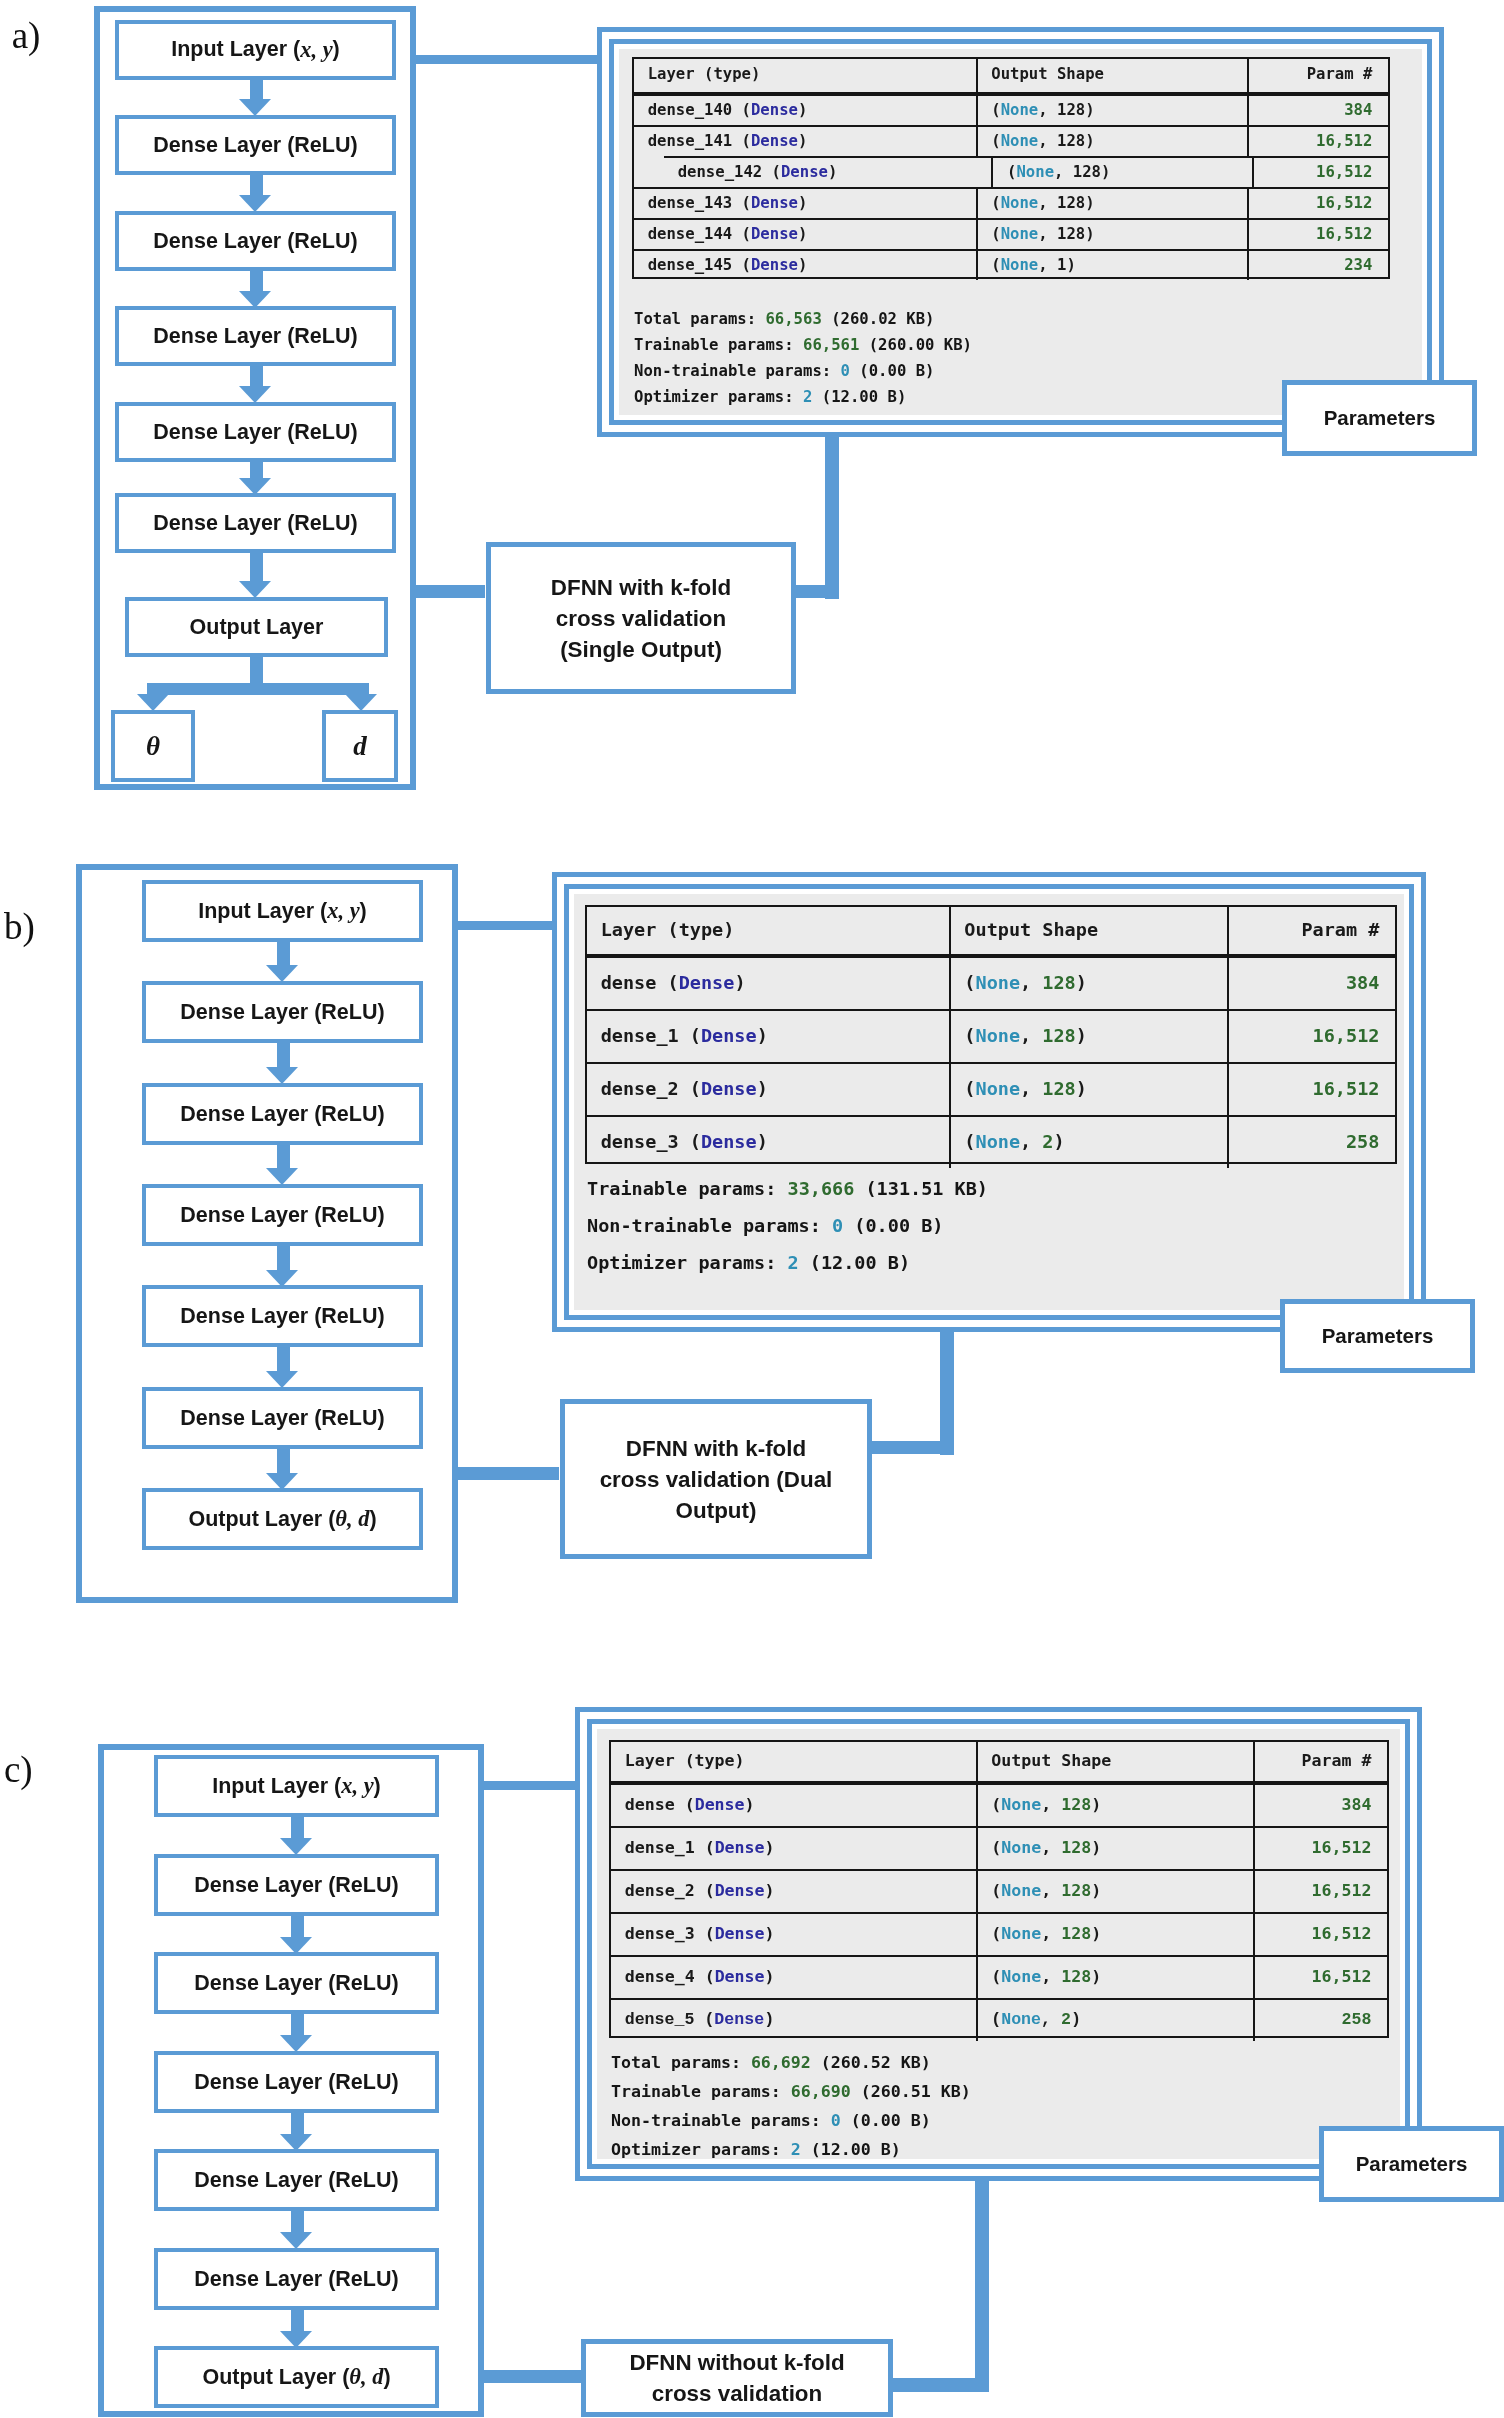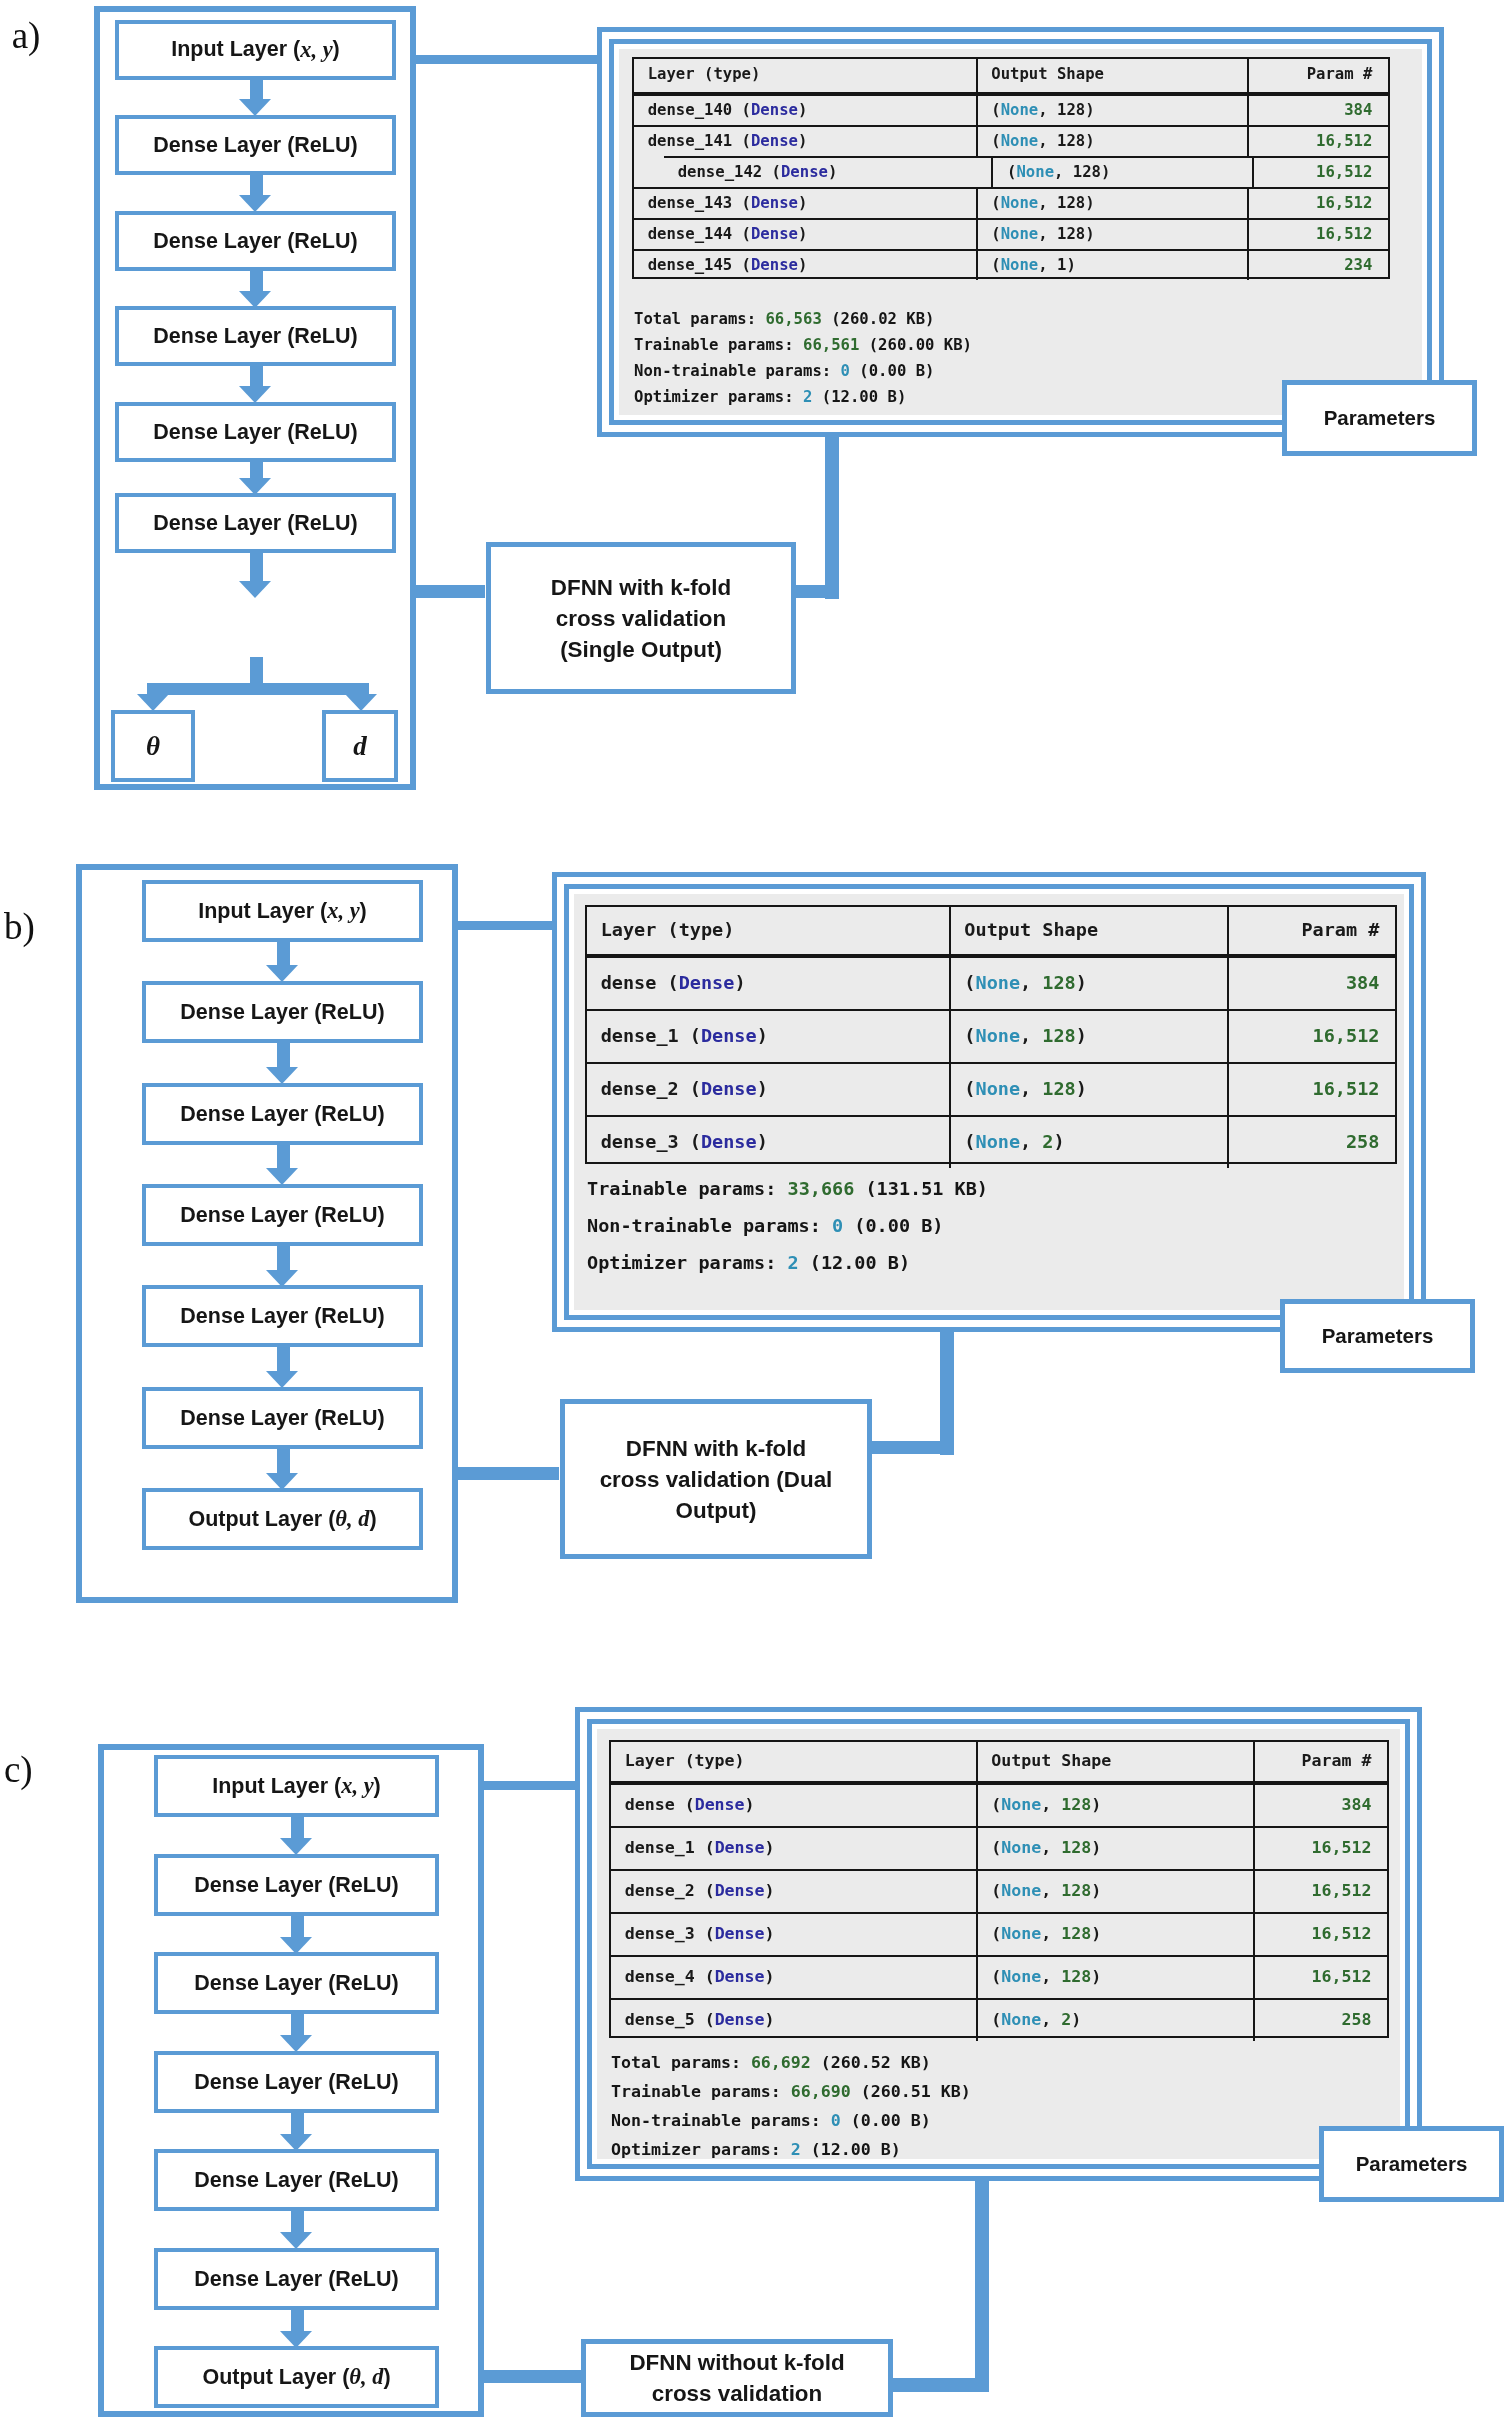--- a/index.html
+++ b/index.html
@@ -61,20 +61,21 @@
       <div class="arrow-head abs" style="left: 239px; top: 195px;"></div>
       <div class="fbox abs" style="left: 115px; top: 306px; width: 281px; height: 60px;"><span>Dense Layer (ReLU)</span></div>
       <div class="arrow-shaft abs" style="left: 250px; top: 269px; width: 12.7px; height: 23.4px;"></div>
       <div class="arrow-head abs" style="left: 239px; top: 291px;"></div>
       <div class="fbox abs" style="left: 115px; top: 402px; width: 281px; height: 60px;"><span>Dense Layer (ReLU)</span></div>
       <div class="arrow-shaft abs" style="left: 250px; top: 365px; width: 12.7px; height: 23.4px;"></div>
       <div class="arrow-head abs" style="left: 239px; top: 386px;"></div>
       <div class="fbox abs" style="left: 115px; top: 493px; width: 281px; height: 60px;"><span>Dense Layer (ReLU)</span></div>
       <div class="arrow-shaft abs" style="left: 250px; top: 460px; width: 12.7px; height: 19.5px;"></div>
       <div class="arrow-head abs" style="left: 239px; top: 478px;"></div>
+      <div class="fbox abs" style="left: 125px; top: 597px; width: 263px; height: 60px;"><span>Output Layer</span></div>
       <div class="arrow-shaft abs" style="left: 250px; top: 552px; width: 12.7px; height: 31px;"></div>
       <div class="arrow-head abs" style="left: 239px; top: 581px;"></div>
       <div class="fbox node abs" style="left: 111px; top: 710px; width: 84px; height: 72px;"><span>θ</span></div>
       <div class="fbox node abs" style="left: 322px; top: 710px; width: 76px; height: 72px;"><span>d</span></div>
       <div class="conn abs" style="left: 250px; top: 657px; width: 12.7px; height: 37px;"></div>
       <div class="conn abs" style="left: 147px; top: 683px; width: 220px; height: 11.7px;"></div>
       <div class="arrow-shaft abs" style="left: 147px; top: 683px; width: 12.7px; height: 13.7px;"></div>
       <div class="arrow-head abs" style="left: 137px; top: 694px;"></div>
       <div class="arrow-shaft abs" style="left: 356px; top: 683px; width: 12.7px; height: 13.7px;"></div>
       <div class="arrow-head abs" style="left: 345px; top: 694px;"></div>
@@ -262,21 +263,21 @@
         <div class="trow" style="height: 43px; line-height: 40px;">
           <div class="tcell" style="width: 367px;"><span>dense_3</span> <span>(</span><span class="ind">Dense</span><span>)</span></div>
           <div class="tcell cdiv" style="width: 279px;"><span>(</span><span class="teal">None</span><span>, </span><span class="dim">128</span><span>)</span></div>
           <div class="tcell cdiv rnum" style="width: 135px;"><span class="grn">16,512</span></div>
         </div>
         <div class="trow" style="height: 43px; line-height: 40px;">
           <div class="tcell" style="width: 367px;"><span>dense_4</span> <span>(</span><span class="ind">Dense</span><span>)</span></div>
           <div class="tcell cdiv" style="width: 279px;"><span>(</span><span class="teal">None</span><span>, </span><span class="dim">128</span><span>)</span></div>
           <div class="tcell cdiv rnum" style="width: 135px;"><span class="grn">16,512</span></div>
         </div>
-        <div class="trow" style="height: 43px; line-height: 40px;">
+        <div class="trow" style="height: 43px; line-height: 40px; font-family: Liberation Mono, monospace;">
           <div class="tcell" style="width: 367px;"><span>dense_5</span> <span>(</span><span class="ind">Dense</span><span>)</span></div>
           <div class="tcell cdiv" style="width: 279px;"><span>(</span><span class="teal">None</span><span>, </span><span class="dim">2</span><span>)</span></div>
           <div class="tcell cdiv rnum" style="width: 135px;"><span class="grn">258</span></div>
         </div>
       </div>
       <div class="totals abs" style="left: 611px; top: 2048px; font-size: 16.6px;">
         <div class="totline" style="height: 29px; line-height: 29px;"><span>Total params:</span> <span class="grn">66,692</span> <span>(260.52 KB)</span></div>
         <div class="totline" style="height: 29px; line-height: 29px;"><span>Trainable params:</span> <span class="grn">66,690</span> <span>(260.51 KB)</span></div>
         <div class="totline" style="height: 29px; line-height: 29px;"><span>Non-trainable params:</span> <span class="teal">0</span> <span>(0.00 B)</span></div>
         <div class="totline" style="height: 29px; line-height: 29px;"><span>Optimizer params:</span> <span class="teal">2</span> <span>(12.00 B)</span></div>

